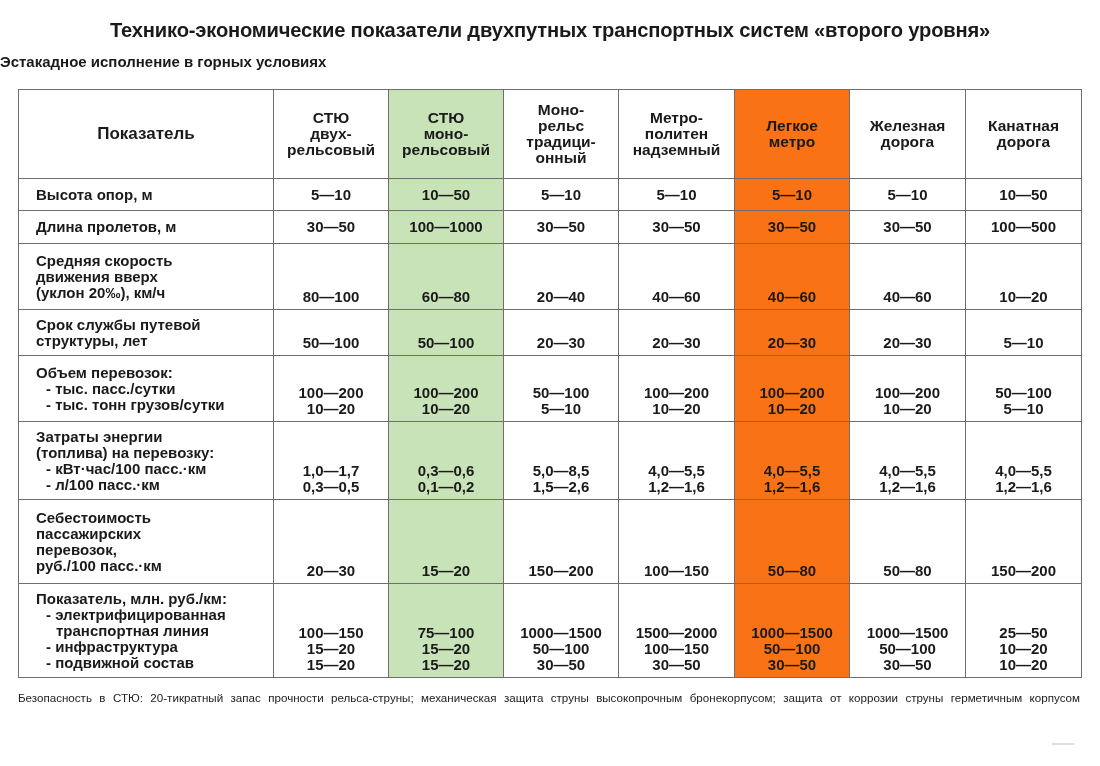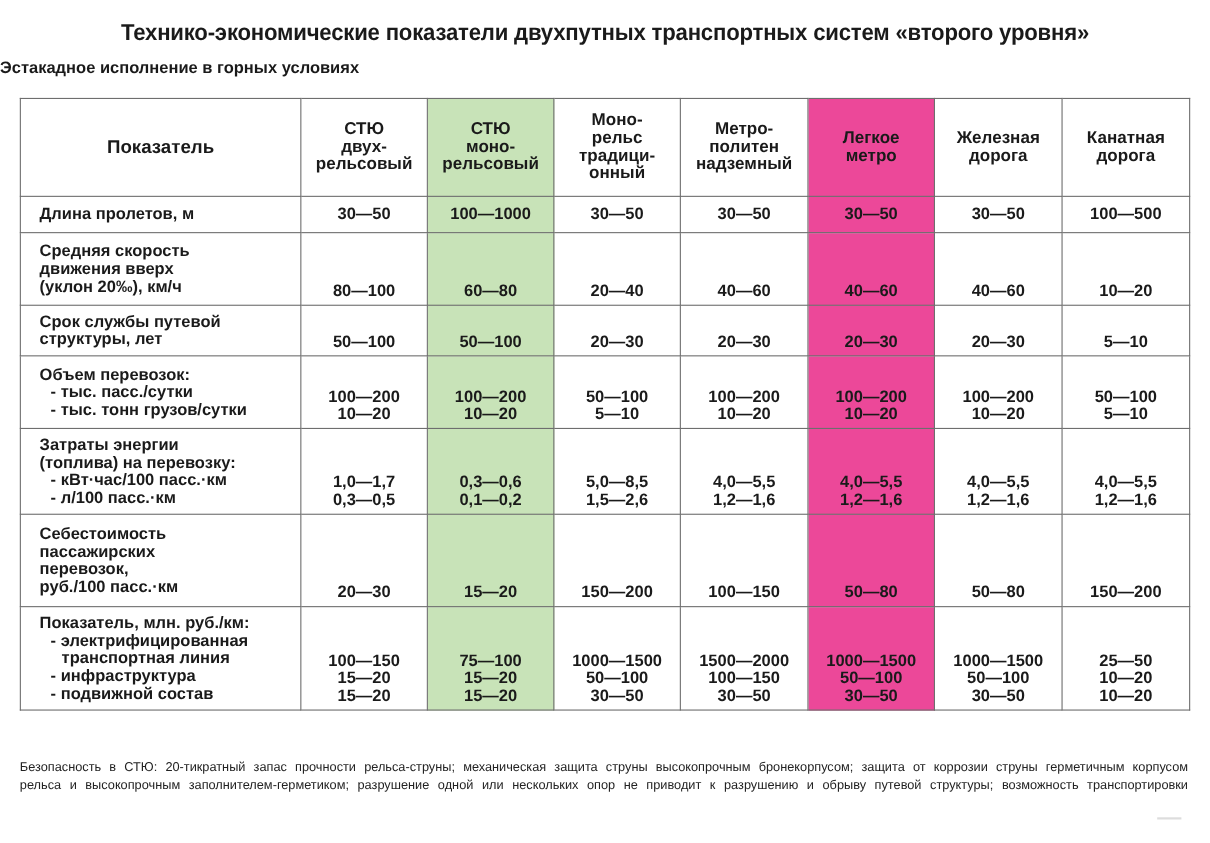--- a/index.html
+++ b/index.html
@@ -11,21 +11,21 @@
                 font-size: 15px; font-weight: bold; }
     table { position: absolute; left: 18px; top: 89px; border-collapse: collapse;
             table-layout: fixed; width: 1063px; }
     td, th { border: 1px solid #6e6e6e; padding: 0; font-size: 15px; font-weight: bold;
              vertical-align: middle; text-align: center; line-height: 16px; }
     th { font-size: 15.5px; line-height: 16px; }
     th.lbl { font-size: 17px; text-align: center; margin-left: 44px; }
     td.lbl { text-align: left; padding-left: 17px; vertical-align: middle; }
     td.bot { vertical-align: bottom; padding-bottom: 4px; }
     .green { background: #c8e3b8; }
-    .pink { background: #ec4899; }
+    .pink { background: #f97316; }
     .green-b { background: #c8e3b8; font-weight: 900; }
     .sub { display: block; padding-left: 10px; }
     .sub2 { display: block; padding-left: 20px; }
     .line { display: block; }
     .footer { position: absolute; left: 18px; top: 690px; width: 1062px; font-size: 11.6px;
               line-height: 16px; text-align: justify; text-align-last: justify; color: #222; }
     .mark { position: absolute; left: 1052px; top: 743px; width: 22px; height: 2px;
             background: #dddddd; }
   </style>
 </head>
@@ -76,20 +76,46 @@
     <th>
       <span class="line">Железная</span>
       <span class="line">дорога</span>
     </th>
     <th>
       <span class="line">Канатная</span>
       <span class="line">дорога</span>
     </th>
   </tr>
 
+  <tr style="height:32px">
+    <td class="lbl">
+          <span class="line">Высота опор, м</span>
+        </td>
+    <td>
+          <span class="line">5—10</span>
+        </td>
+    <td class="green-b">
+          <span class="line">10—50</span>
+        </td>
+    <td>
+          <span class="line">5—10</span>
+        </td>
+    <td>
+          <span class="line">5—10</span>
+        </td>
+    <td class="pink">
+          <span class="line">5—10</span>
+        </td>
+    <td>
+          <span class="line">5—10</span>
+        </td>
+    <td>
+          <span class="line">10—50</span>
+        </td>
+  </tr>
 
   <tr style="height:33px">
     <td class="lbl">
           <span class="line">Длина пролетов, м</span>
         </td>
     <td>
           <span class="line">30—50</span>
         </td>
     <td class="green-b">
           <span class="line">100—1000</span>
@@ -313,15 +339,14 @@
           <span class="line">25—50</span>
           <span class="line">10—20</span>
           <span class="line">10—20</span>
         </td>
   </tr>
 </tbody>
   </table>
 
 <div class="footer">
   <span class="line">Безопасность в СТЮ: 20-тикратный запас прочности рельса-струны; механическая защита струны высокопрочным бронекорпусом; защита от коррозии струны герметичным корпусом</span>
-  <span class="line">рельса и высокопрочным заполнителем-герметиком; разрушение одной или нескольких опор не приводит к разрушению и обрыву путевой структуры; возможность транспортировки</span>
 </div>
 <div class="mark"></div>
 
 </body></html>

